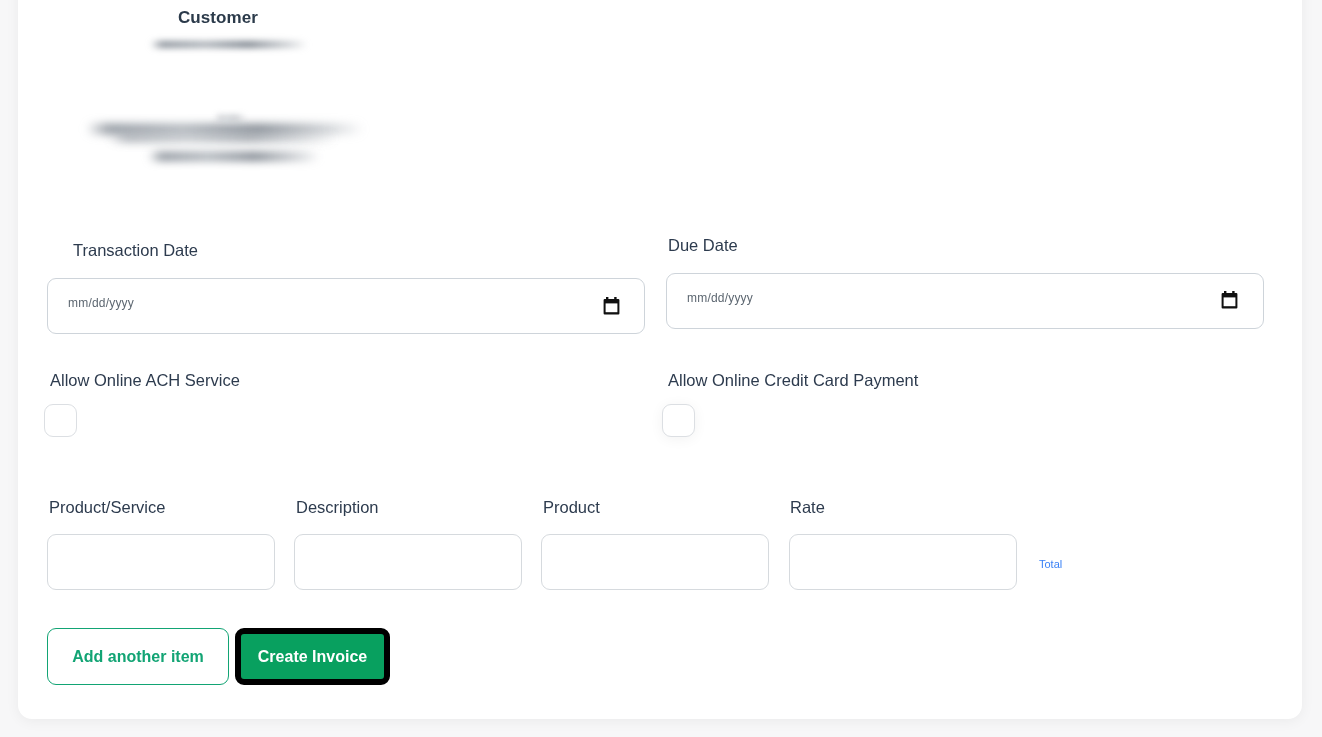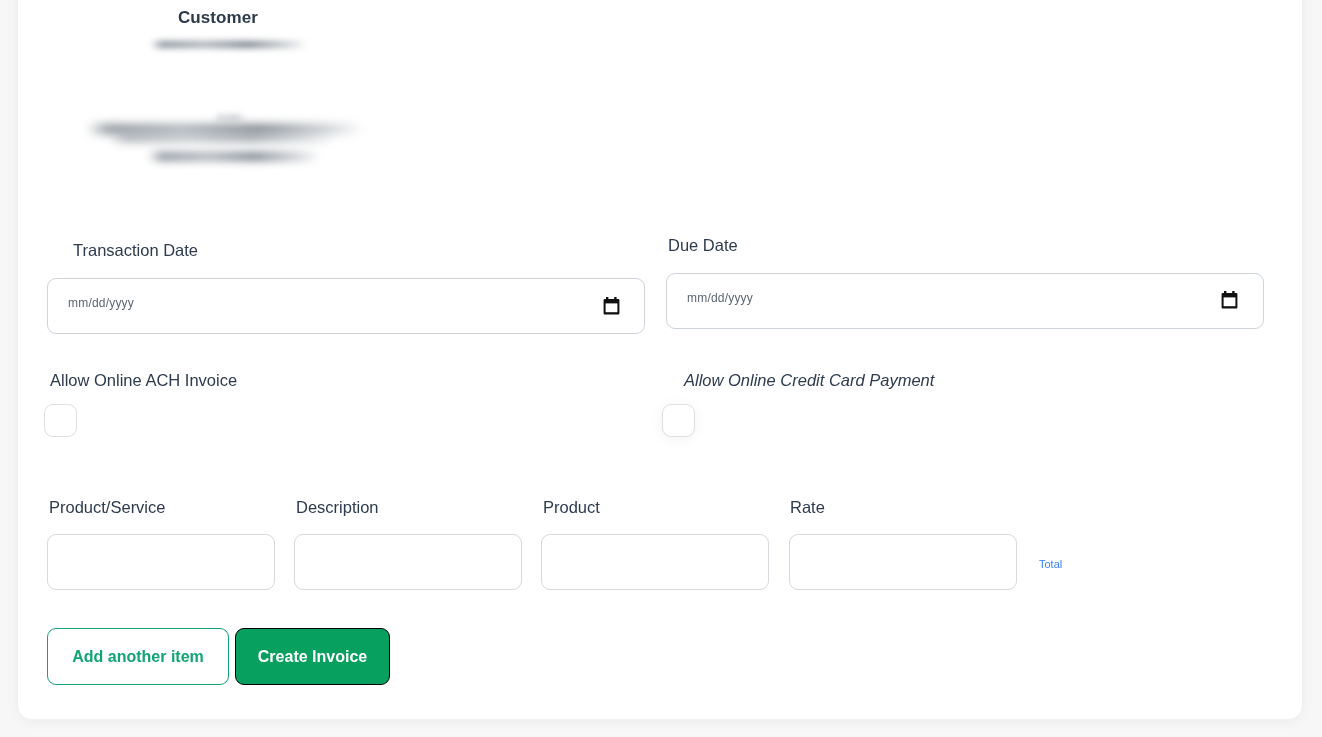--- a/index.html
+++ b/index.html
@@ -108,21 +108,21 @@
     position: absolute;
     width: 17px;
     height: 18px;
     pointer-events: none;
   }
   .cal-icon.txn { left: 585px;  top: 337px; }
   .cal-icon.due { left: 1203px; top: 331px; }
 
   
   .lbl-ach  { position: absolute; left: 32px;  top: 411px; }
-  .lbl-card { position: absolute; left: 666px; top: 411px; font-style: italic; }
+  .lbl-card { position: absolute; left: 650px; top: 411px; }
 
   .tog {
     position: absolute;
     box-sizing: border-box;
     width: 33px;
     height: 33px;
     background: #fff;
     border: 1px solid #dcdfe3;
     border-radius: 9px;
   }
@@ -186,21 +186,21 @@
     background: #ffffff;
     border: 1px solid #12a474;
     color: #12a474;
   }
   .btn-create {
     left: 217px;
     top: 668px;
     width: 155px;
     height: 57px;
     background: #08a05f;
-    border: 1px solid #000000;
+    border: 6px solid #000000;
     color: #ffffff;
   }
 </style>
 </head>
 <body>
 
 <div class="page">
   <div class="card">
     <div class="card-inner">
 
@@ -225,21 +225,21 @@
       <div class="field-label lbl-due-date">Due Date</div>
       <input class="date-input due" type="text" readonly="" value="" style="">
       <div class="date-ph due">mm/dd/yyyy</div>
       <svg class="cal-icon due" viewBox="0 0 17 18">
         <rect x="3" y="0" width="2.4" height="3.2" fill="#111"></rect>
         <rect x="11.2" y="0" width="2.4" height="3.2" fill="#111"></rect>
         <rect x="0.6" y="2" width="15.8" height="15.4" rx="1" fill="#111"></rect>
         <rect x="2.6" y="6.4" width="11.8" height="8.8" fill="#ffffff"></rect>
       </svg>
 
-      <div class="field-label lbl-ach">Allow Online ACH Invoice</div>
+      <div class="field-label lbl-ach">Allow Online ACH Service</div>
       <div class="tog ach"></div>
 
       <div class="field-label lbl-card">Allow Online Credit Card Payment</div>
       <div class="tog card"></div>
 
       <div class="field-label lbl-prod">Product/Service</div>
       <input class="item-input prod" type="text" value="" style="">
 
       <div class="field-label lbl-desc">Description</div>
       <input class="item-input desc" type="text" value="" style="">

